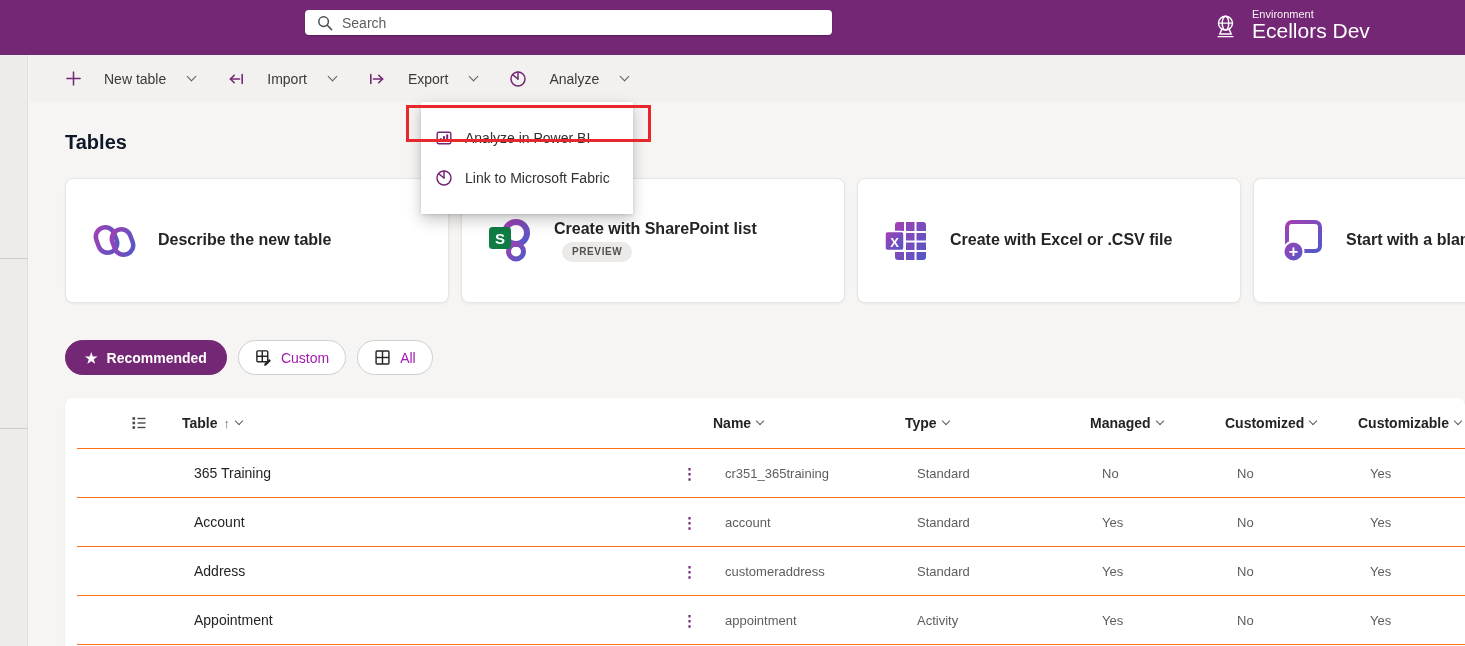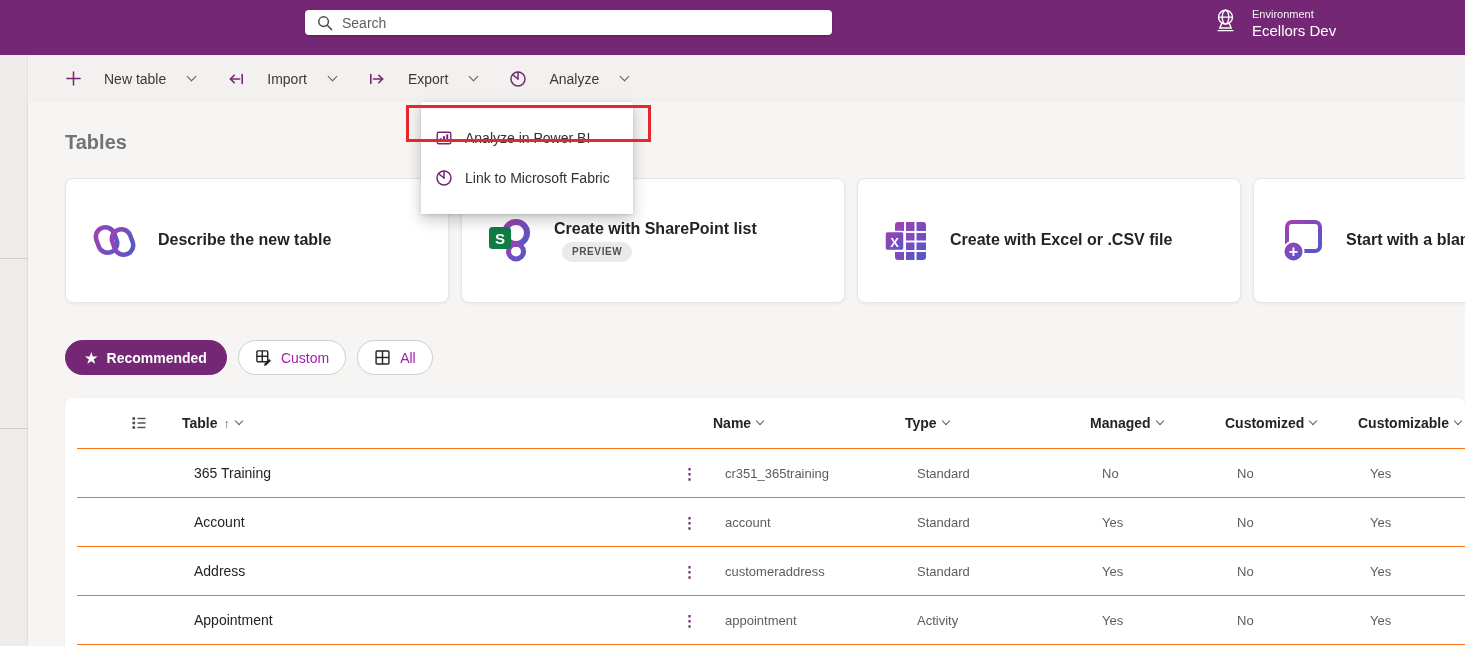--- a/index.html
+++ b/index.html
@@ -5,39 +5,39 @@
   * { margin:0; padding:0; box-sizing:border-box; }
   html,body { width:1465px; height:646px; overflow:hidden; }
   body { font-family:"Liberation Sans", sans-serif; background:#f7f5f3; position:relative; color:#242424; }
 
   
   .topbar { position:absolute; left:0; top:0; width:1465px; height:55px; background:#742774; z-index:5; }
   .search { position:absolute; left:305px; top:10px; width:527px; height:25px; background:#fff; border-radius:4px;
             display:flex; align-items:center; padding:0 12px; gap:9px; box-shadow:0 1px 2px rgba(0,0,0,.25); }
   .search input { border:none; outline:none; flex:1; font-size:14px; color:#323130; font-family:inherit; background:transparent; }
   .search input::placeholder { color:#605e5c; }
-  .env { position:absolute; left:1212px; top:7px; display:flex; align-items:flex-start; gap:13px; color:#fff; cursor:pointer; }
+  .env { position:absolute; left:1212px; top:7px; display:flex; align-items:flex-end; gap:13px; color:#fff; cursor:pointer; }
   .env-label { font-size:11px; line-height:14px; opacity:.95; }
-  .env-name  { font-size:15px; line-height:19px; }
+  .env-name  { font-size:21px; line-height:19px; }
 
   
   .rail { position:absolute; left:0; top:55px; width:28px; height:591px; background:#eeecea; border-right:1px solid #e1dfdd; z-index:4; }
   .rail-divider { position:absolute; left:0; width:28px; height:1px; background:#cfcdcb; }
 
   
   .toolbar { position:absolute; left:29px; top:55px; width:1436px; height:47px; background:#f3f1ef;
              display:flex; align-items:center; padding-left:26px; gap:12px; }
   .tb-btn { display:flex; align-items:center; gap:22px; padding:6px 10px; font-size:14px; color:#3b3a39;
             background:transparent; border:none; font-family:inherit; cursor:pointer; }
   .chev { width:7px; height:7px; border-right:1.5px solid #5f5d5b; border-bottom:1.5px solid #5f5d5b;
           transform:rotate(45deg); display:inline-block; margin-top:-4px; }
   .chev.sm { width:6px; height:6px; margin-left:6px; }
 
   
-  .page-title { position:absolute; left:65px; top:131px; font-size:20px; font-weight:700; color:#737373; }
+  .page-title { position:absolute; left:65px; top:131px; font-size:20px; font-weight:700; color:#0f172a; }
 
   .cards { position:absolute; left:65px; top:178px; display:flex; gap:12px; }
   .card { flex:none; width:384px; height:125px; background:#fff; border:1px solid #e8e6e4; border-radius:8px;
           box-shadow:0 1px 3px rgba(0,0,0,.06); display:flex; align-items:center; padding-left:26px; gap:20px; cursor:pointer; }
   .card-icon { flex:none; width:46px; height:46px; }
   .card-label { font-size:16px; font-weight:600; color:#242424; line-height:1.4; padding-right:20px; }
   .card-label.narrow { width:205px; padding-right:0; }
   .badge { display:inline-block; background:#eceae8; color:#525150; font-size:10px; font-weight:700; letter-spacing:.6px;
            padding:3px 10px; border-radius:10px; vertical-align:2px; margin-left:8px; }
 

